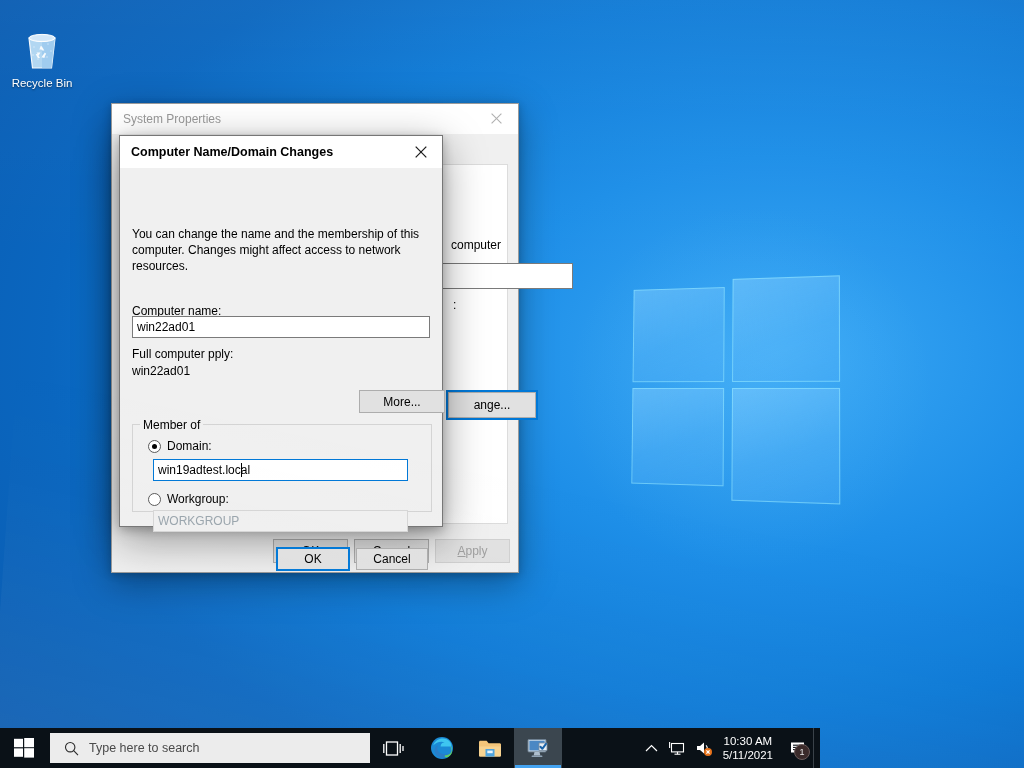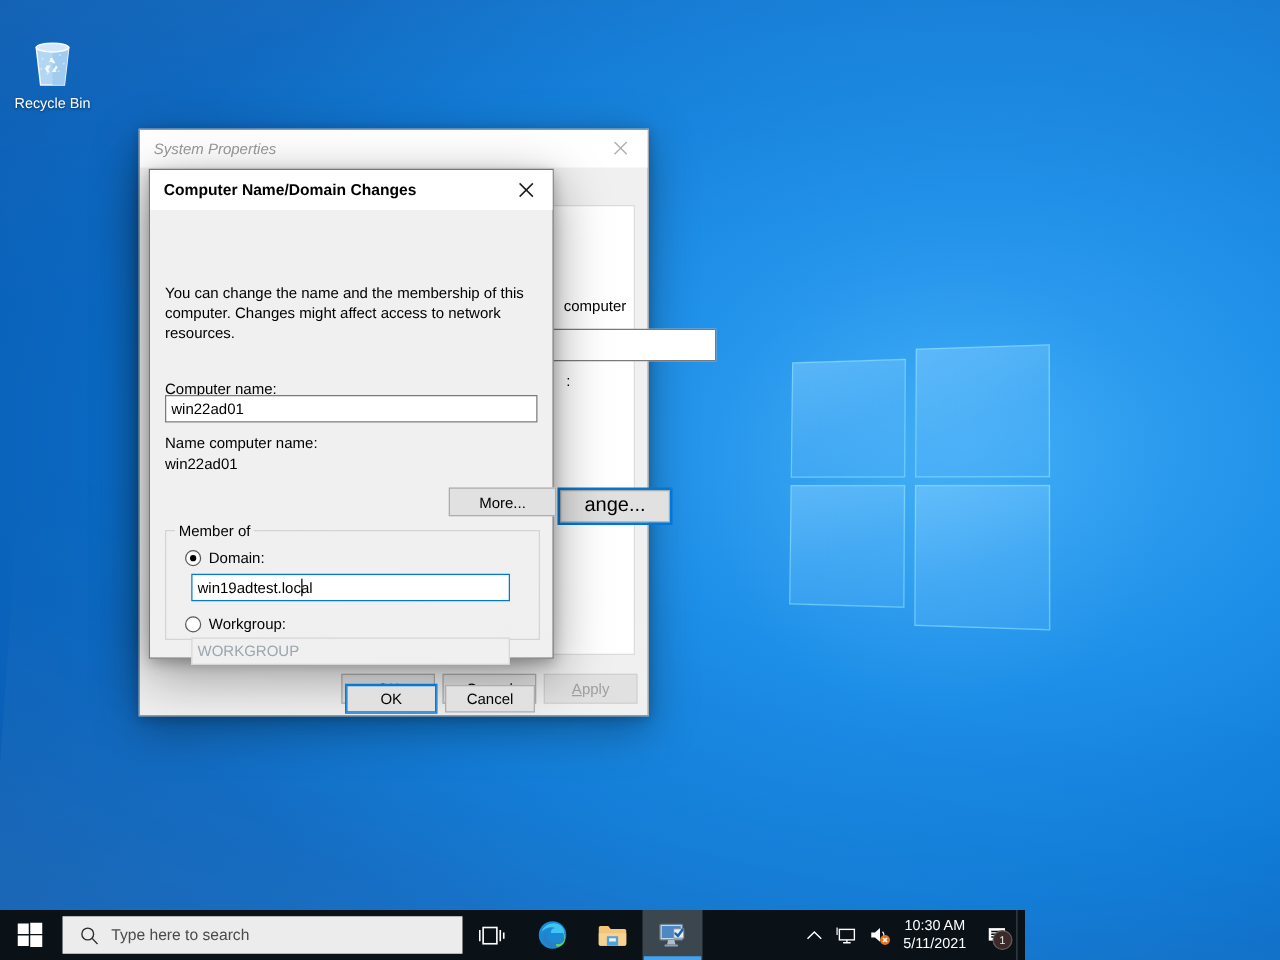--- a/index.html
+++ b/index.html
@@ -80,21 +80,20 @@
     left: 111px; top: 103px;
     width: 406px; height: 468px;
     background: #f0f0f0;
     border: 1px solid #9a9a9a;
     box-shadow: 0 10px 34px rgba(0,0,0,0.35), 0 2px 8px rgba(0,0,0,0.22);
   }
   #sp-titlebar {
     height: 30px; background: #ffffff;
     display: flex; align-items: center;
     position: relative;
-    font-style: italic;
   }
   #sp-title {
     margin-left: 11px; font-size: 12px; color: #999999;
     font-family: "Liberation Sans", sans-serif;
   }
   #sp-close {
     position: absolute; right: 0; top: 0;
     width: 44px; height: 29px;
     display: flex; align-items: center; justify-content: center;
     cursor: default;
@@ -125,21 +124,21 @@
     width: 148px; height: 24px;
     background: #ffffff; border: 1px solid #7a7a7a;
   }
   #sp-colon-frag { left: 330px; top: 133px; }
   #sp-change-btn {
     position: absolute; left: 325px; top: 227px;
     width: 86px; height: 24px;
     background: #e1e1e1; border: 1px solid #adadad;
     outline: 2px solid #0078d7;
     display: flex; align-items: center; justify-content: center;
-    font-size: 16px; color: #000; cursor: default;
+    font-size: 12px; color: #000; cursor: default;
     font-family: "Liberation Sans", sans-serif;
   }
 
   #sp-footer {
     position: absolute; left: 0; right: 0; bottom: 0;
     height: 46px;
   }
   .win-btn {
     background: #e1e1e1;
     border: 1px solid #adadad;
@@ -425,21 +424,21 @@
         </svg>
       </div>
     </div>
 
     <div id="cn-body">
       <div id="cn-desc">You can change the name and the membership of this computer. Changes might affect access to network resources.</div>
 
       <div class="cn-label" id="cn-name-label">Computer name:</div>
       <input id="cn-name-input" type="text" value="win22ad01" style="">
 
-      <div class="cn-label" id="cn-full-label">Name computer name:</div>
+      <div class="cn-label" id="cn-full-label">Full computer pply:</div>
       <div class="cn-label" id="cn-full-value">win22ad01</div>
 
       <div class="win-btn" id="cn-more">More...</div>
 
       <div id="cn-groupbox"></div>
       <div id="cn-group-legend">Member of</div>
 
       <div class="radio-row" id="cn-radio-domain">
         <span class="radio-dot checked"></span>
         <span>Domain:</span>

